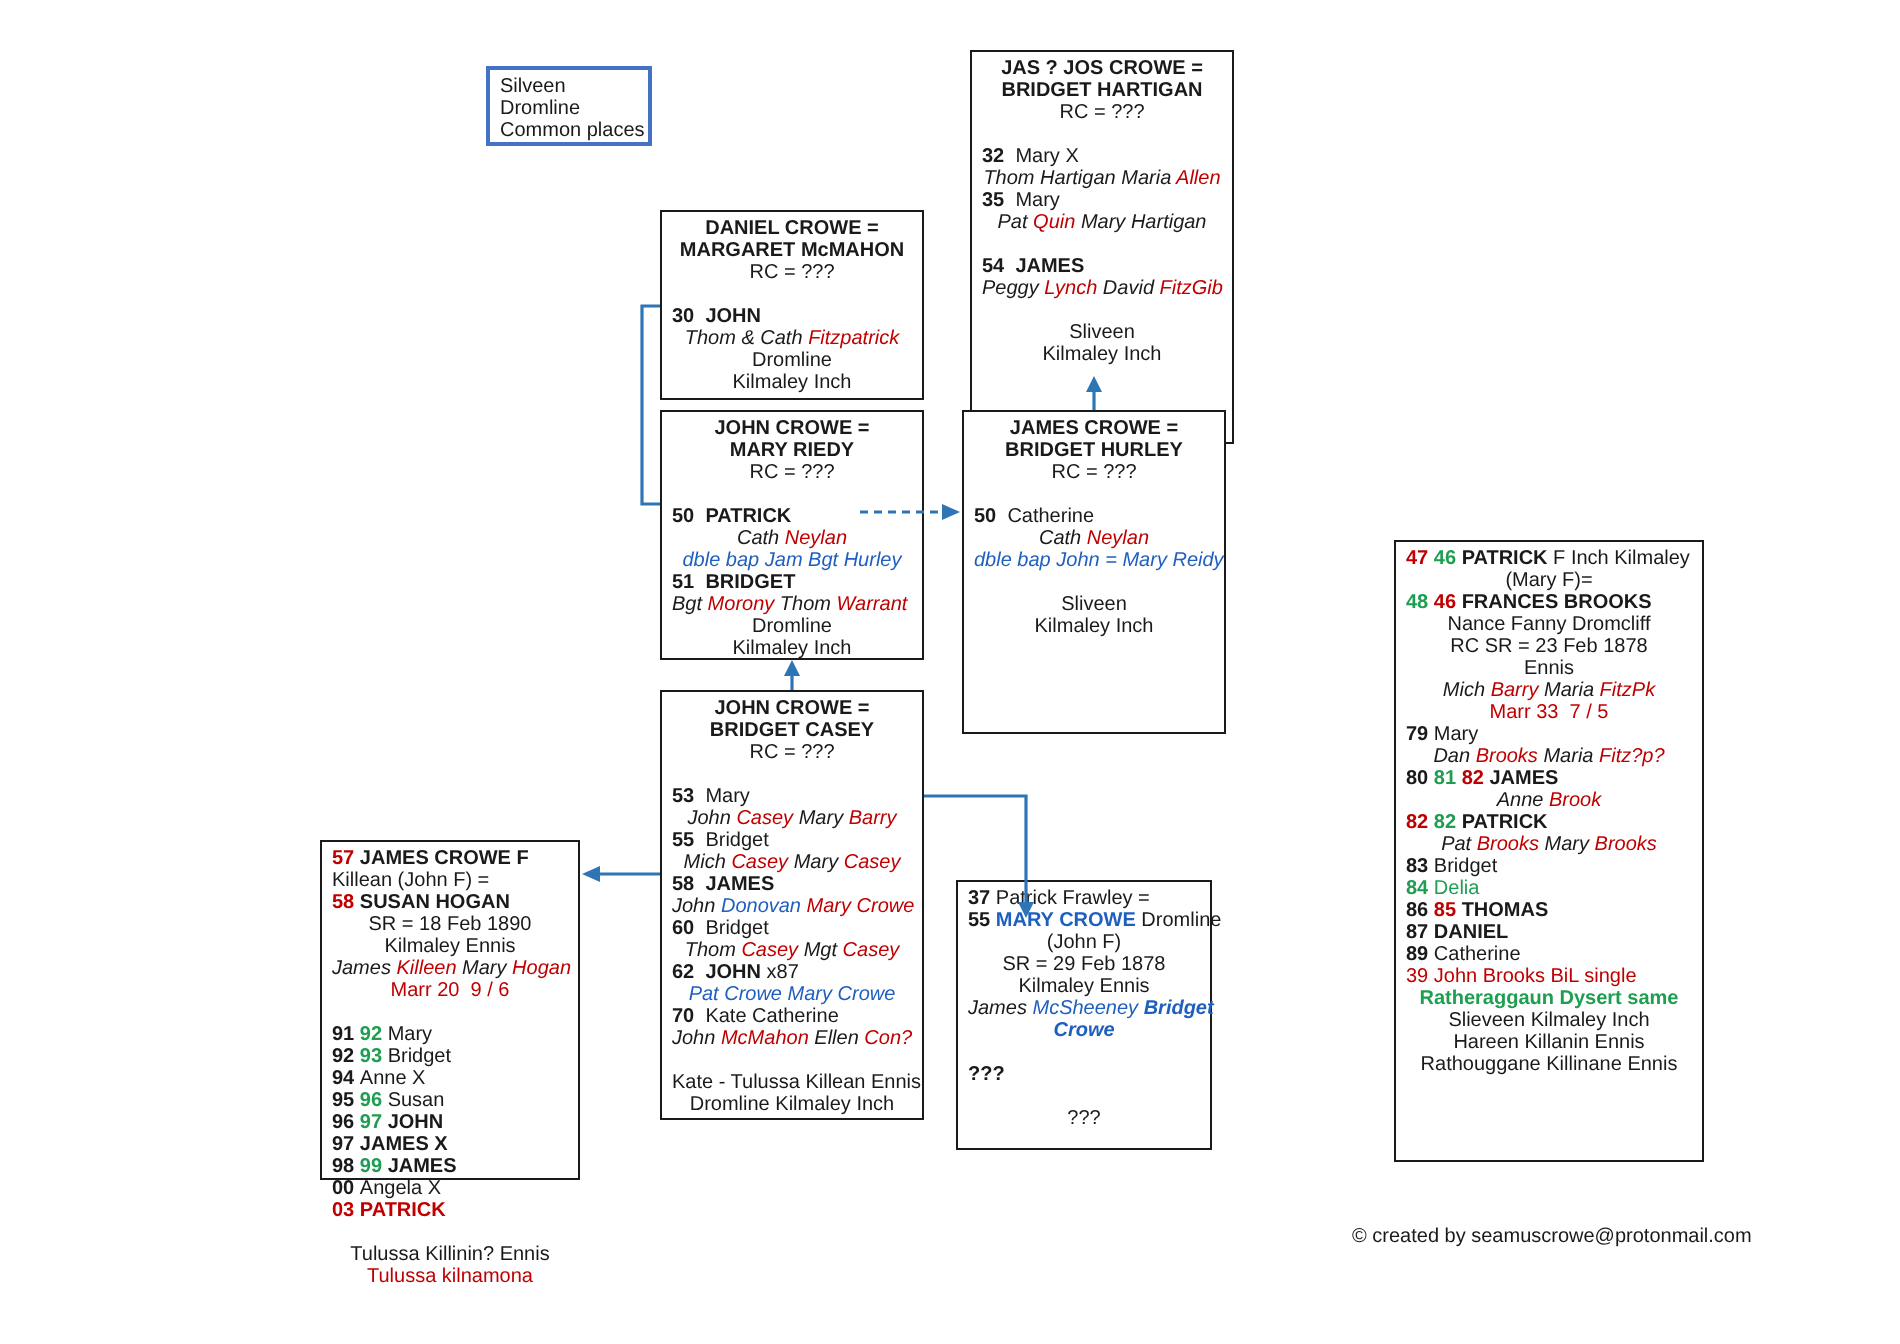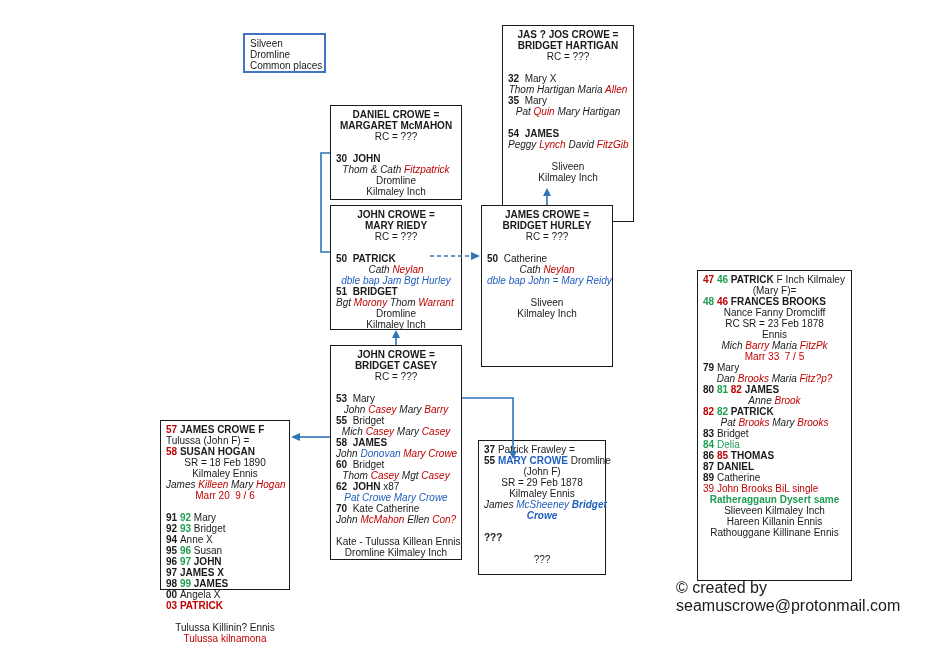--- a/index.html
+++ b/index.html
@@ -14,29 +14,29 @@
   .ln { height:11px; line-height:11px; white-space:nowrap; }
   .ac { text-align:center; }
   .ar { text-align:center; }
   .b { font-weight:bold; }
   .i { font-style:italic; }
   .red { color:var(--red); }
   .blue { color:var(--blue); }
   .green { color:var(--green); }
   .legend { border:2px solid var(--legend-border); }
   #box-legend   { left:243px; top:33px;  width:83px;  height:40px; }
-  #box-jas      { left:502px; top:25px;  width:132px; height:197px; }
+  #box-jas      { left:485px; top:25px;  width:132px; height:197px; }
   #box-daniel   { left:330px; top:105px; width:132px; height:95px; }
   #box-riedy    { left:330px; top:205px; width:132px; height:125px; }
   #box-hurley   { left:481px; top:205px; width:132px; height:162px; }
   #box-casey    { left:330px; top:345px; width:132px; height:215px; }
   #box-jamesf   { left:160px; top:420px; width:130px; height:170px; }
   #box-frawley  { left:478px; top:440px; width:128px; height:135px; }
   #box-brooks   { left:697px; top:270px; width:155px; height:311px; }
-  .footer { position:absolute; left:676px; top:579px; font-size:16px; z-index:1; }
+  .footer { position:absolute; left:676px; top:613px; font-size:10px; z-index:1; }
 </style>
 </head>
 <body>
 
 <div class="canvas">
 
   <svg class="overlay" width="950" height="672" viewBox="0 0 950 672">
     <path class="conn" d="M330 153 H321 V252 H330"></path>
     <g>
       <line class="conn dash" x1="430" y1="256" x2="472" y2="256"></line>
@@ -138,21 +138,21 @@
       <div class="ln ac"><span class="i blue">Pat Crowe Mary Crowe</span></div>
       <div class="ln"><span class="b">70&nbsp;&nbsp;</span><span>Kate Catherine</span></div>
       <div class="ln ac"><span class="i">John </span><span class="i red">McMahon</span><span class="i"> Ellen </span><span class="i red">Con?</span></div>
       <div class="ln">&nbsp;</div>
       <div class="ln ac"><span>Kate - Tulussa Killean Ennis</span></div>
       <div class="ln ac"><span>Dromline Kilmaley Inch</span></div>
     </div>
 
   <div class="box" id="box-jamesf">
       <div class="ln"><span class="b red">57 </span><span class="b">JAMES CROWE F</span></div>
-      <div class="ln"><span>Tulussa (John F) =</span></div>
+      <div class="ln"><span>Killean (John F) =</span></div>
       <div class="ln"><span class="b red">58 </span><span class="b">SUSAN HOGAN</span></div>
       <div class="ln ac"><span>SR = 18 Feb 1890</span></div>
       <div class="ln ac"><span>Kilmaley Ennis</span></div>
       <div class="ln ac"><span class="i">James </span><span class="i red">Killeen</span><span class="i"> Mary </span><span class="i red">Hogan</span></div>
       <div class="ln ac"><span class="red">Marr 20&nbsp; 9 / 6</span></div>
       <div class="ln">&nbsp;</div>
       <div class="ln"><span class="b">91 </span><span class="b green">92 </span><span>Mary</span></div>
       <div class="ln"><span class="b">92 </span><span class="b green">93 </span><span>Bridget</span></div>
       <div class="ln"><span class="b">94 </span><span>Anne X</span></div>
       <div class="ln"><span class="b">95 </span><span class="b green">96 </span><span>Susan</span></div>

